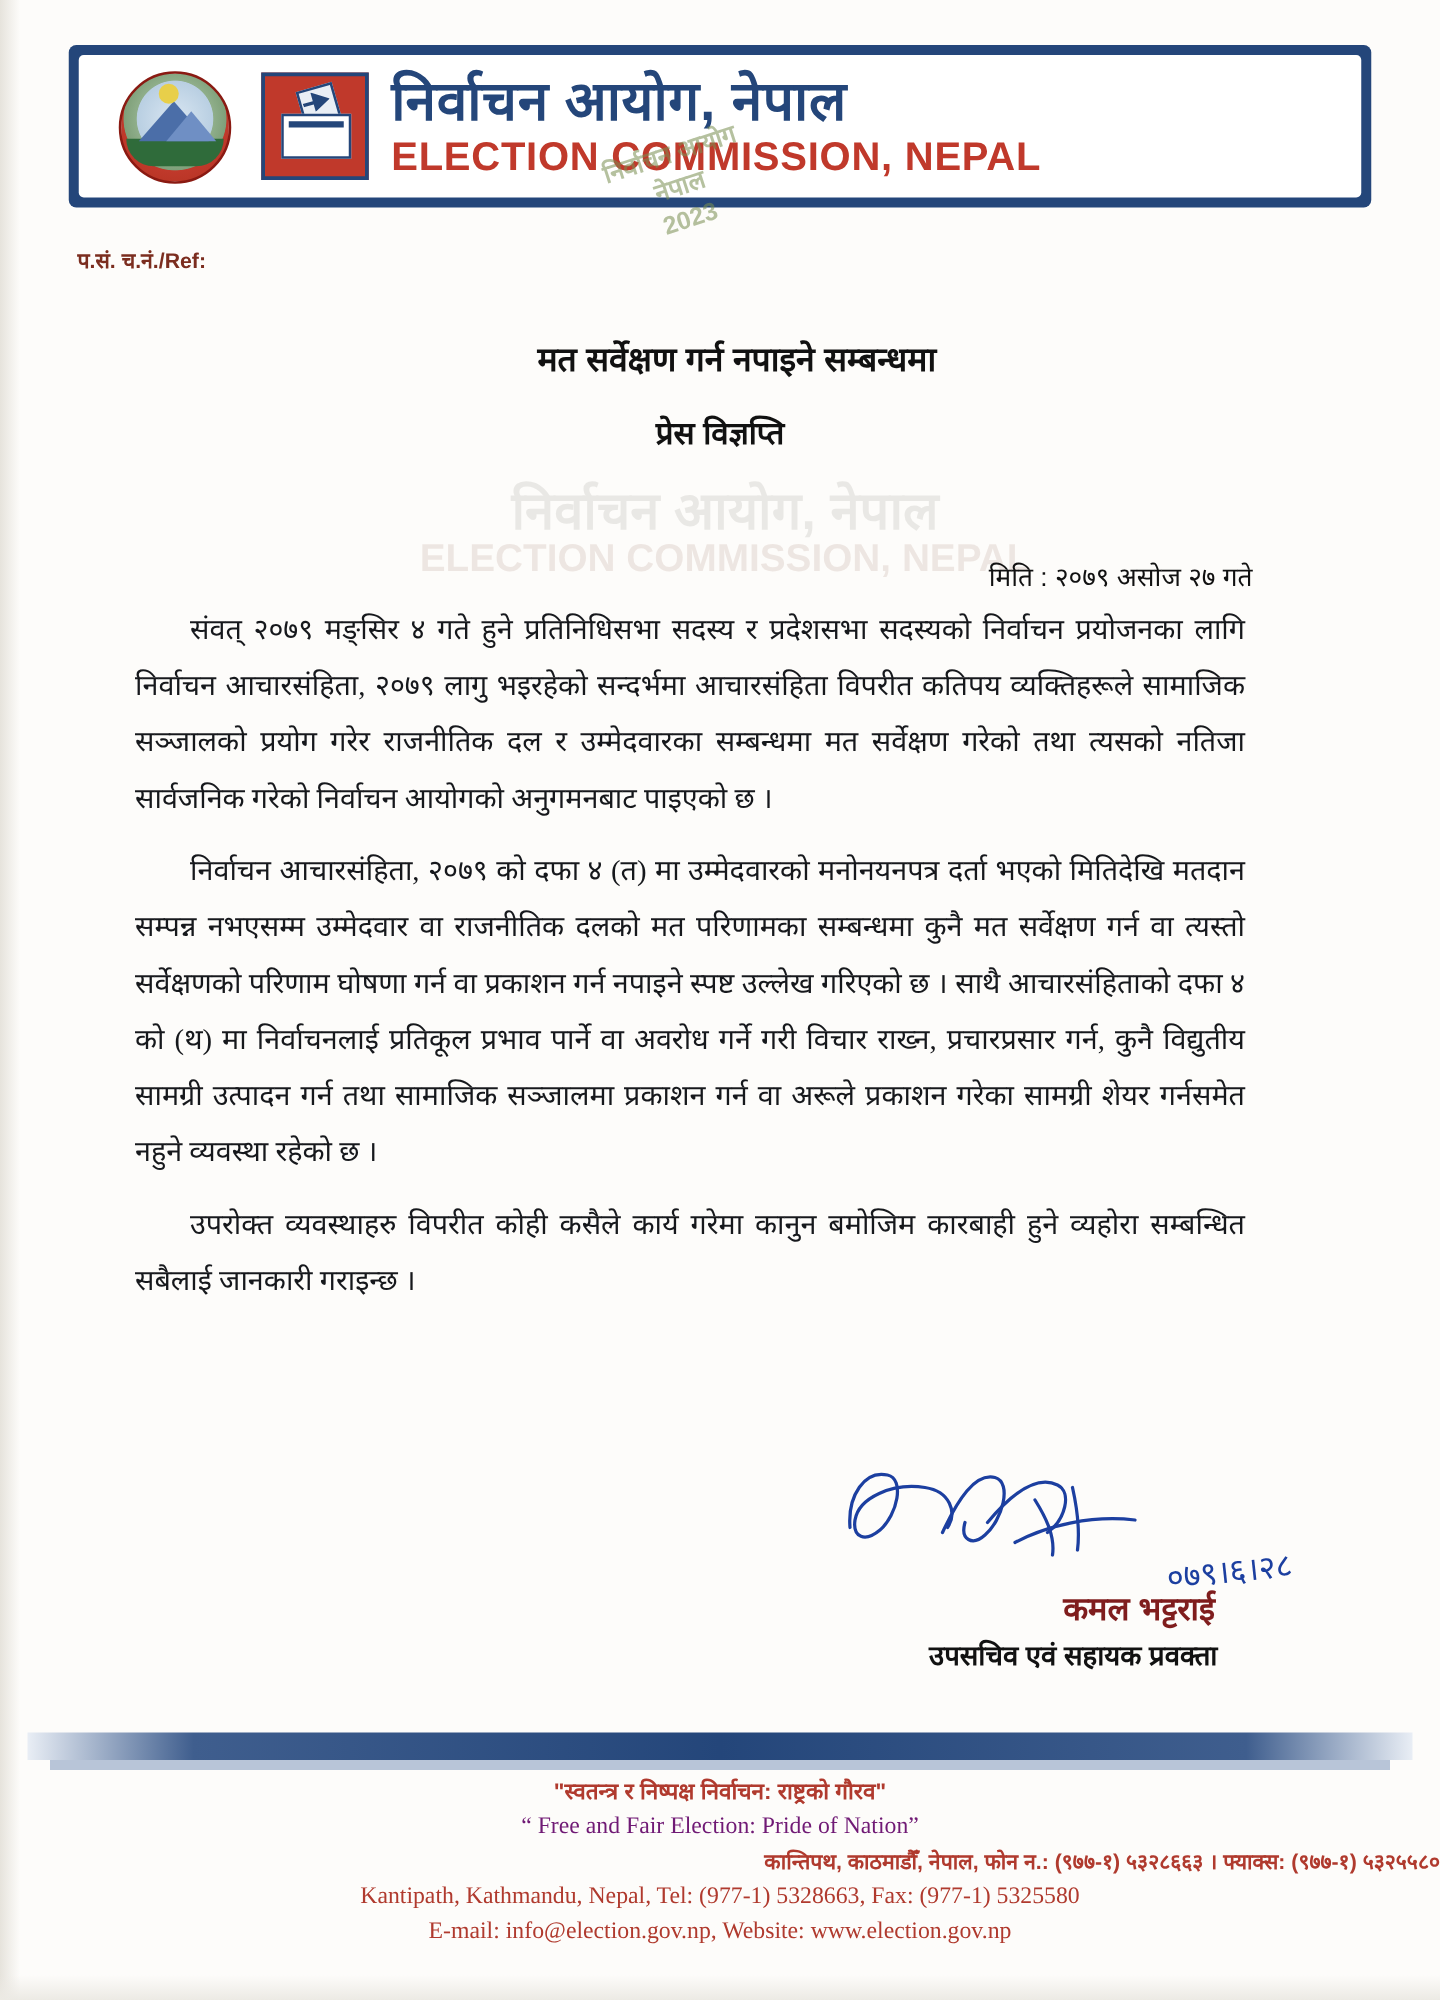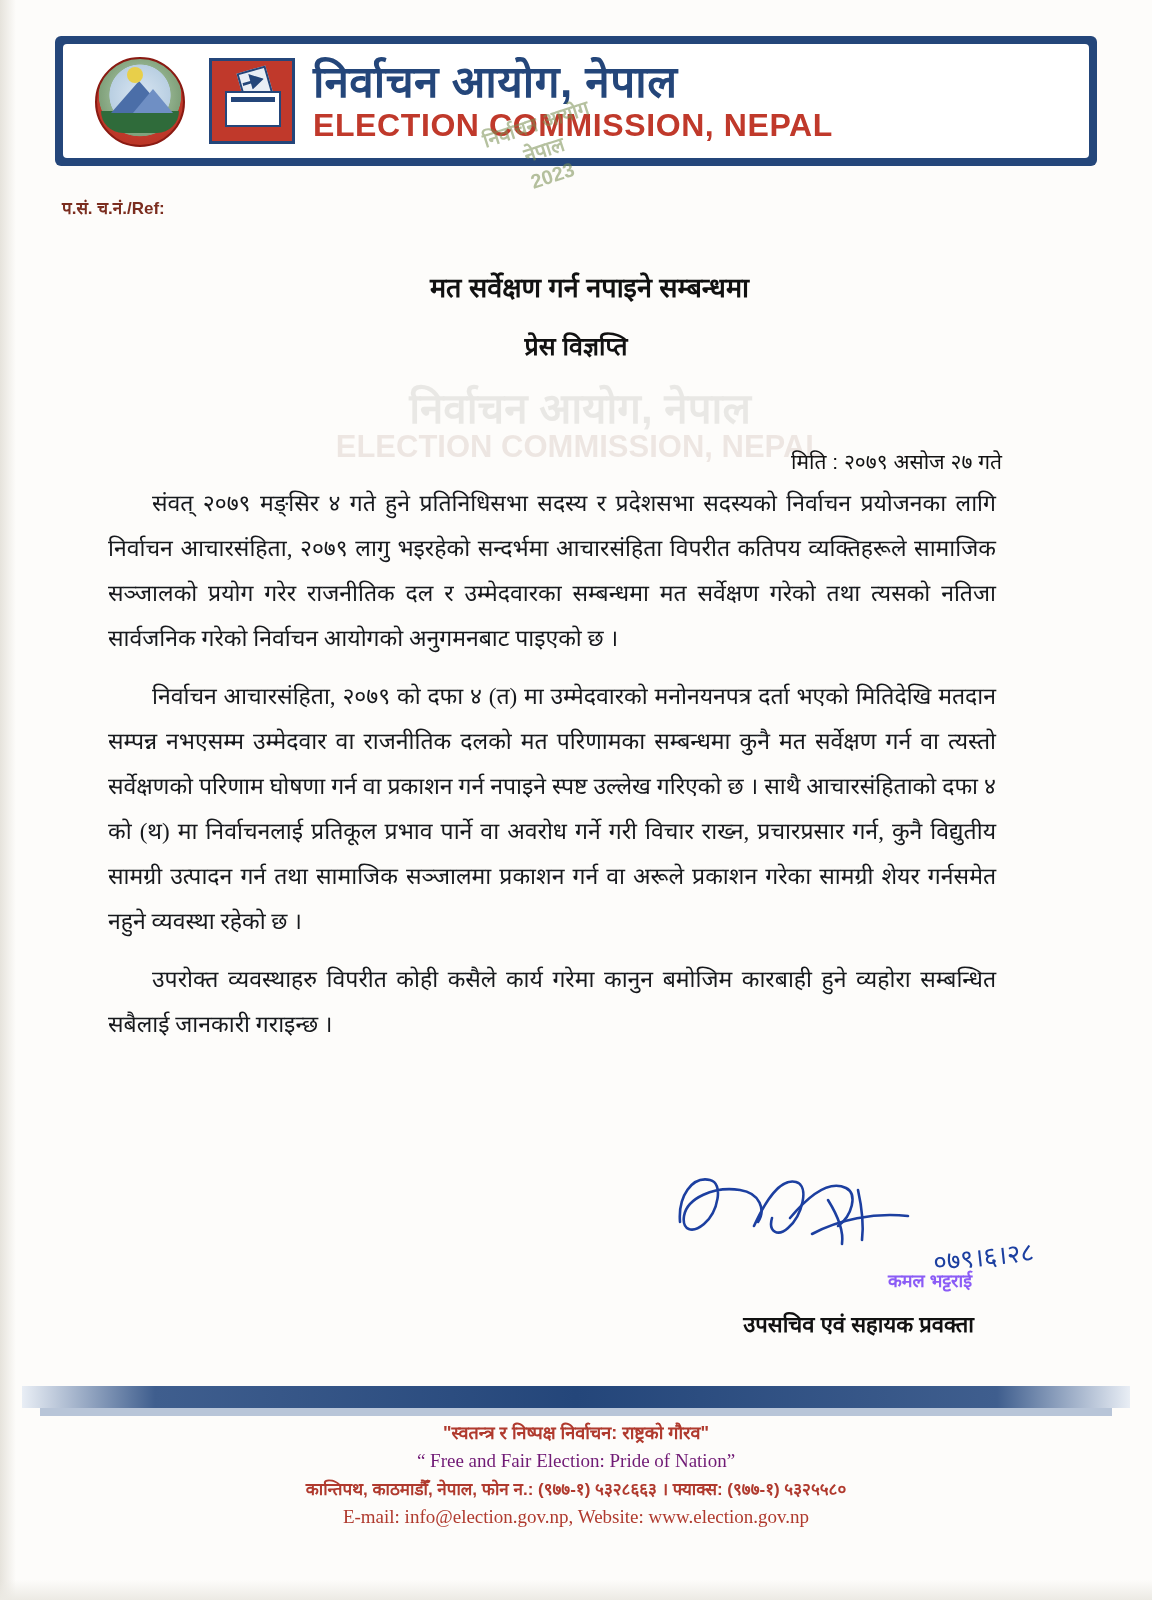--- a/index.html
+++ b/index.html
@@ -239,23 +239,23 @@
     right: 118px; top: 1238px;
     font-family: "Liberation Serif", serif;
     font-size: 26px;
     color: #1c3fa0;
     transform: rotate(-6deg);
   }
   .sign-name {
     position: absolute;
     right: 180px; top: 1268px;
     font-family: "Liberation Sans", sans-serif;
-    font-size: 18px;
-    font-weight: bold;
-    color: #8b5cf6;
+    font-size: 26px;
+    font-weight: bold;
+    color: #7f1d1d;
   }
   .sign-role {
     position: absolute;
     right: 178px; top: 1308px;
     font-family: "Liberation Sans", sans-serif;
     font-size: 22px;
     font-weight: bold;
     color: #111;
     margin-left: 12px;
   }
@@ -276,21 +276,21 @@
   }
   .footer {
     position: absolute;
     left: 0; top: 1420px;
     width: 100%;
     text-align: center;
     color: #b03a2e;
   }
   .footer .l1 { font-family: "Liberation Sans", sans-serif; font-size: 18px; font-weight: bold; color: #b03a2e; line-height:1.5; }
   .footer .l2 { font-family: "Liberation Serif", serif; font-size: 19px; color: #701a75; line-height:1.5; }
-  .footer .l3 { font-family: "Liberation Sans", sans-serif; font-size: 17px; font-weight: bold; color: #b03a2e; line-height:1.6; }
+  .footer .l3 { font-family: "Liberation Sans", sans-serif; font-size: 17px; font-weight: bold; color: #b03a2e; line-height:1.6;text-align:right; }
   .footer .l4 { font-family: "Liberation Serif", serif; font-size: 19px; color: #b03a2e; line-height:1.5; }
   .footer .l5 { font-family: "Liberation Serif", serif; font-size: 19px; color: #b03a2e; line-height:1.5; }
 
   
   .scan-edge-left {
     position:absolute; left:0; top:0; width: 16px; height: 100%;
     background: linear-gradient(90deg, #e6e3dc 0%, rgba(255,255,255,0) 100%);
     pointer-events:none;
   }
   .scan-edge-bottom {
@@ -370,16 +370,17 @@
   <div class="sign-date">०७९।६।२८</div>
   <div class="sign-name">कमल भट्टराई</div>
   <div class="sign-role">उपसचिव एवं सहायक प्रवक्ता</div>
 
   <div class="footer-bar"></div>
   <div class="footer-bar2"></div>
   <div class="footer">
     <div class="l1">"स्वतन्त्र र निष्पक्ष निर्वाचन: राष्ट्रको गौरव"</div>
     <div class="l2">“ Free and Fair Election: Pride of Nation”</div>
     <div class="l3">कान्तिपथ, काठमाडौँ, नेपाल, फोन न.: (९७७-१) ५३२८६६३ । फ्याक्स: (९७७-१) ५३२५५८०</div>
+    <div class="l4">Kantipath, Kathmandu, Nepal, Tel: (977-1) 5328663, Fax: (977-1) 5325580</div>
     <div class="l5">E-mail: info@election.gov.np, Website: www.election.gov.np</div>
   </div>
 
 </div>
 
 </body></html>

